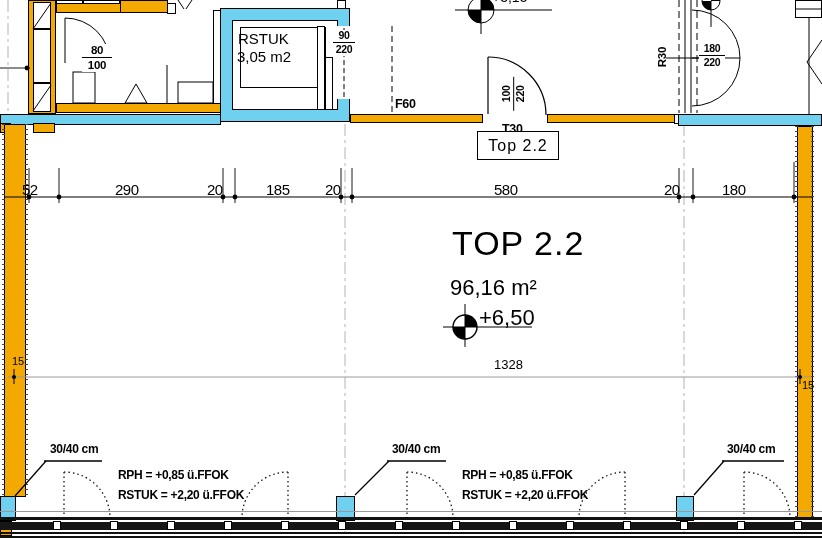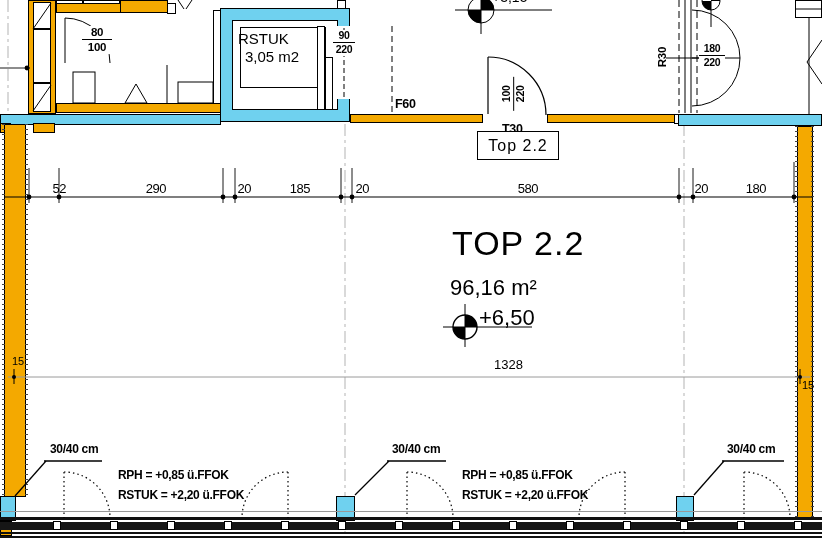--- a/index.html
+++ b/index.html
@@ -9,21 +9,21 @@
   .wo{position:absolute;background:#f4a900;border:1px solid #000;box-sizing:border-box}
   .wc{position:absolute;background:#6fd1ef;border:1px solid #000;box-sizing:border-box}
   .wht{position:absolute;background:#fff;border:1px solid #000;box-sizing:border-box}
   .ln{position:absolute;border:1px solid #000;box-sizing:border-box;background:transparent}
   .hatch{position:absolute;background:repeating-linear-gradient(to bottom,#444 0 1px,transparent 1px 5px)}
   .txt{position:absolute;white-space:nowrap;line-height:1.05}
   .cad{font-weight:bold;letter-spacing:-0.3px}
   .frac{position:absolute;display:flex;flex-direction:column;align-items:center;background:#fff;
         line-height:1.08;font-size:10.5px;letter-spacing:-0.3px;font-weight:bold}
   .frac .fbar{width:100%;border-top:1px solid #000;height:0;margin:1px 0}
-  .dim{position:absolute;font-size:13px;top:181px;width:44px;text-align:right;letter-spacing:-0.5px}
+  .dim{position:absolute;font-size:15px;top:181px;width:44px;text-align:left;letter-spacing:-0.5px}
   .mull{position:absolute;width:8px;height:9px;background:#fff;border:1px solid #000;box-sizing:border-box;top:521px}
   svg.layer{position:absolute;left:0;top:0;pointer-events:none}
   .tagbox{position:absolute;background:#fff;border:1.6px solid #000;display:flex;align-items:center;justify-content:center}
 </style>
 </head>
 <body>
 
 <svg class="layer" width="822" height="538">
   <g stroke="#b3b3b3" stroke-width="1" stroke-dasharray="12 4 3 4">
     <line x1="8" y1="0" x2="8" y2="262"></line>
@@ -216,29 +216,29 @@
     <line x1="44" y1="461" x2="102" y2="461"></line>
       <line x1="46" y1="461" x2="15" y2="496"></line>
     <line x1="387" y1="461" x2="446" y2="461"></line>
       <line x1="389" y1="461" x2="355" y2="495"></line>
     <line x1="722" y1="461" x2="784" y2="461"></line>
       <line x1="724" y1="461" x2="694" y2="495"></line>
   </g>
 </svg>
 
 <div class="txt" style="left:238px;top:31px;font-size:15px">RSTUK</div>
-<div class="txt" style="left:245px;top:49px;font-size:15px">3,05 m2</div>
+<div class="txt" style="left:237px;top:49px;font-size:15px">3,05 m2</div>
 
 <div class="frac" style="left:333px;top:30px;width:22px">
   <span>90</span>
   <span class="fbar"></span>
   <span>220</span>
 </div>
 
-<div class="frac" style="left:82px;top:26px;width:30px;font-size:11.5px">
+<div class="frac" style="left:82px;top:44px;width:30px;font-size:11.5px">
   <span>80</span>
   <span class="fbar"></span>
   <span>100</span>
 </div>
 
 <div class="frac" style="left:497px;top:81px;width:34px;transform:rotate(-90deg)">
   <span>100</span>
   <span class="fbar"></span>
   <span>220</span>
 </div>
@@ -256,21 +256,21 @@
 <div class="tagbox" style="left:477px;top:131px;width:80px;height:27px">
   <span style="font-size:16px;letter-spacing:1px">Top 2.2</span>
 </div>
 
 <div class="txt" style="left:452px;top:226px;font-size:34px;letter-spacing:1px">TOP 2.2</div>
 <div class="txt" style="left:450px;top:276px;font-size:22px">96,16 m²</div>
 <div class="txt" style="left:479px;top:306px;font-size:22px">+6,50</div>
 <div class="txt" style="left:492px;top:-10px;font-size:14px">+3,15</div>
 
 <span class="dim" style="left:22px">52</span>
-<span class="dim" style="left:122px">290</span>
+<span class="dim" style="left:115px">290</span>
 <span class="dim" style="left:207px">20</span>
 <span class="dim" style="left:266px">185</span>
 <span class="dim" style="left:325px">20</span>
 <span class="dim" style="left:494px">580</span>
 <span class="dim" style="left:664px">20</span>
 <span class="dim" style="left:722px">180</span>
 
 <div class="txt" style="left:494px;top:358px;font-size:13px">1328</div>
 <div class="txt" style="left:12px;top:356px;font-size:11px">15</div>
 <div class="txt" style="left:802px;top:380px;font-size:11px">15</div>

